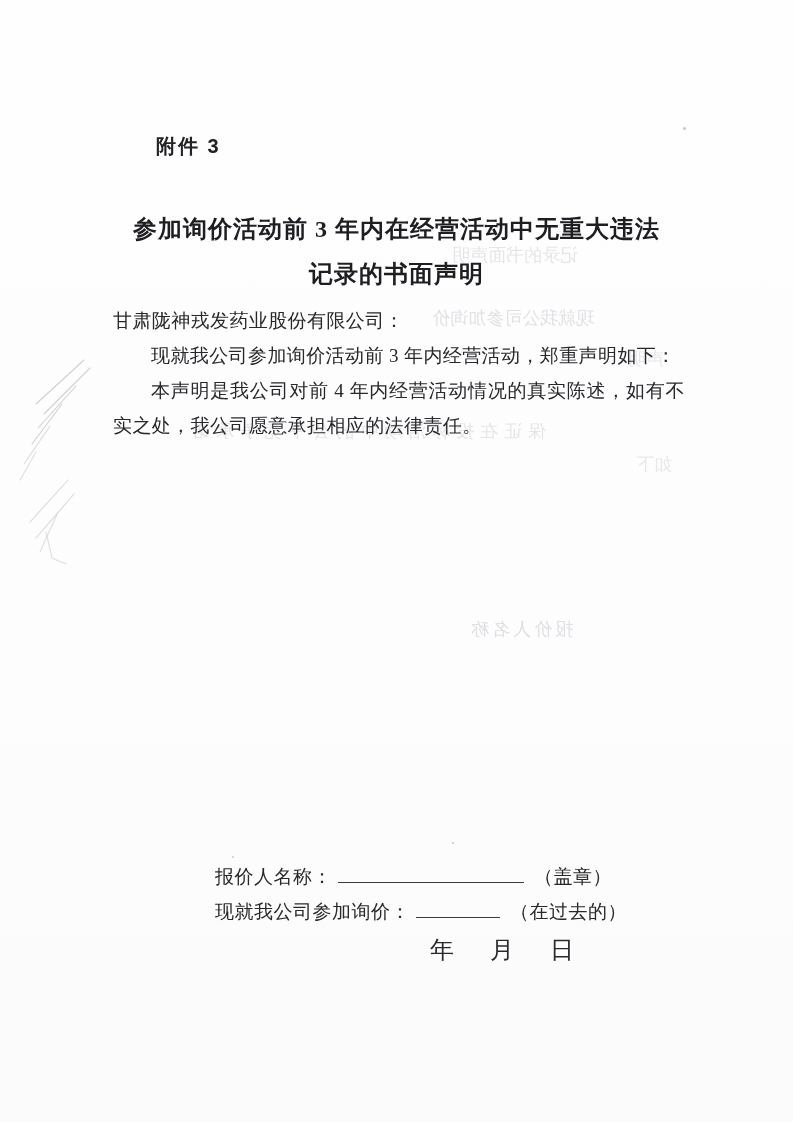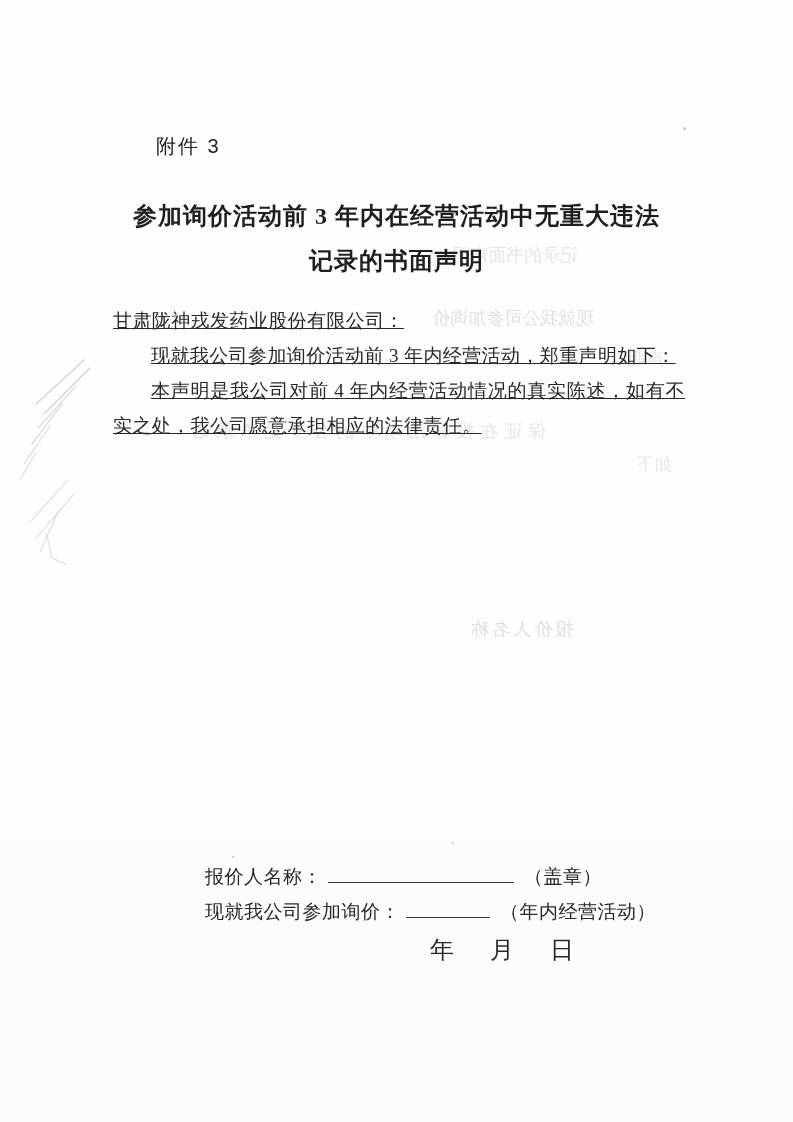--- a/index.html
+++ b/index.html
@@ -11,55 +11,55 @@
     background: linear-gradient(180deg, #fefefe 0%, #fdfdfd 60%, #fbfbfc 100%);
     overflow: hidden;
     font-family: "Liberation Serif", "DejaVu Serif", serif;
     color: #26262a;
   }
   .attachment {
     position: absolute;
     left: 156px;
     top: 133px;
     font-family: "Liberation Sans", "DejaVu Sans", sans-serif;
-    font-weight: 400;
+    font-weight: 700;
     font-size: 20px;
     letter-spacing: 2px;
     color: #222226;
   }
   .title {
     position: absolute;
     top: 194px;
     left: 0;
     right: 0;
-    margin: 0;
+    margin: 13px;
     text-align: center;
     font-size: 24px;
     font-weight: 700;
     line-height: 45px;
     letter-spacing: 1px;
     color: #1e1e22;
   }
   .title .tline { display: block; }
   .doc-body {
     position: absolute;
     top: 303px;
     left: 113px;
     width: 572px;
     font-size: 19px;
     line-height: 35px;
     letter-spacing: 0.4px;
     text-align: justify;
     color: #28282c;
   }
-  .doc-body p { margin: 0; text-decoration: underline; }
+  .doc-body p { margin: 0; }
   .doc-body p.indent { text-indent: 2em; }
   .sig-row {
     position: absolute;
-    left: 205px;
+    left: 215px;
     font-size: 19px;
     letter-spacing: 0.5px;
     color: #28282c;
     white-space: nowrap;
   }
   .sig-row-1 { top: 864px; }
   .sig-row-2 { top: 899px; }
   .blank-line {
     display: inline-block;
     height: 17px;
@@ -157,20 +157,20 @@
     <p>甘肃陇神戎发药业股份有限公司：</p>
     <p class="indent">现就我公司参加询价活动前 3 年内经营活动，郑重声明如下：</p>
     <p class="indent">本声明是我公司对前 4 年内经营活动情况的真实陈述，如有不实之处，我公司愿意承担相应的法律责任。</p>
   </div>
 
   <div class="sig-row sig-row-1">
     <span>报价人名称：</span><span class="blank-line blank-bidder"></span><span>（盖章）</span>
   </div>
 
   <div class="sig-row sig-row-2">
-    <span>现就我公司参加询价：</span><span class="blank-line blank-rep"></span><span>（年内经营活动）</span>
+    <span>现就我公司参加询价：</span><span class="blank-line blank-rep"></span><span>（在过去的）</span>
   </div>
 
   <div class="date-row">
     <span class="date-part">年</span><span class="date-part">月</span><span class="date-part">日</span>
   </div>
 
 </div>
 
 </body></html>

